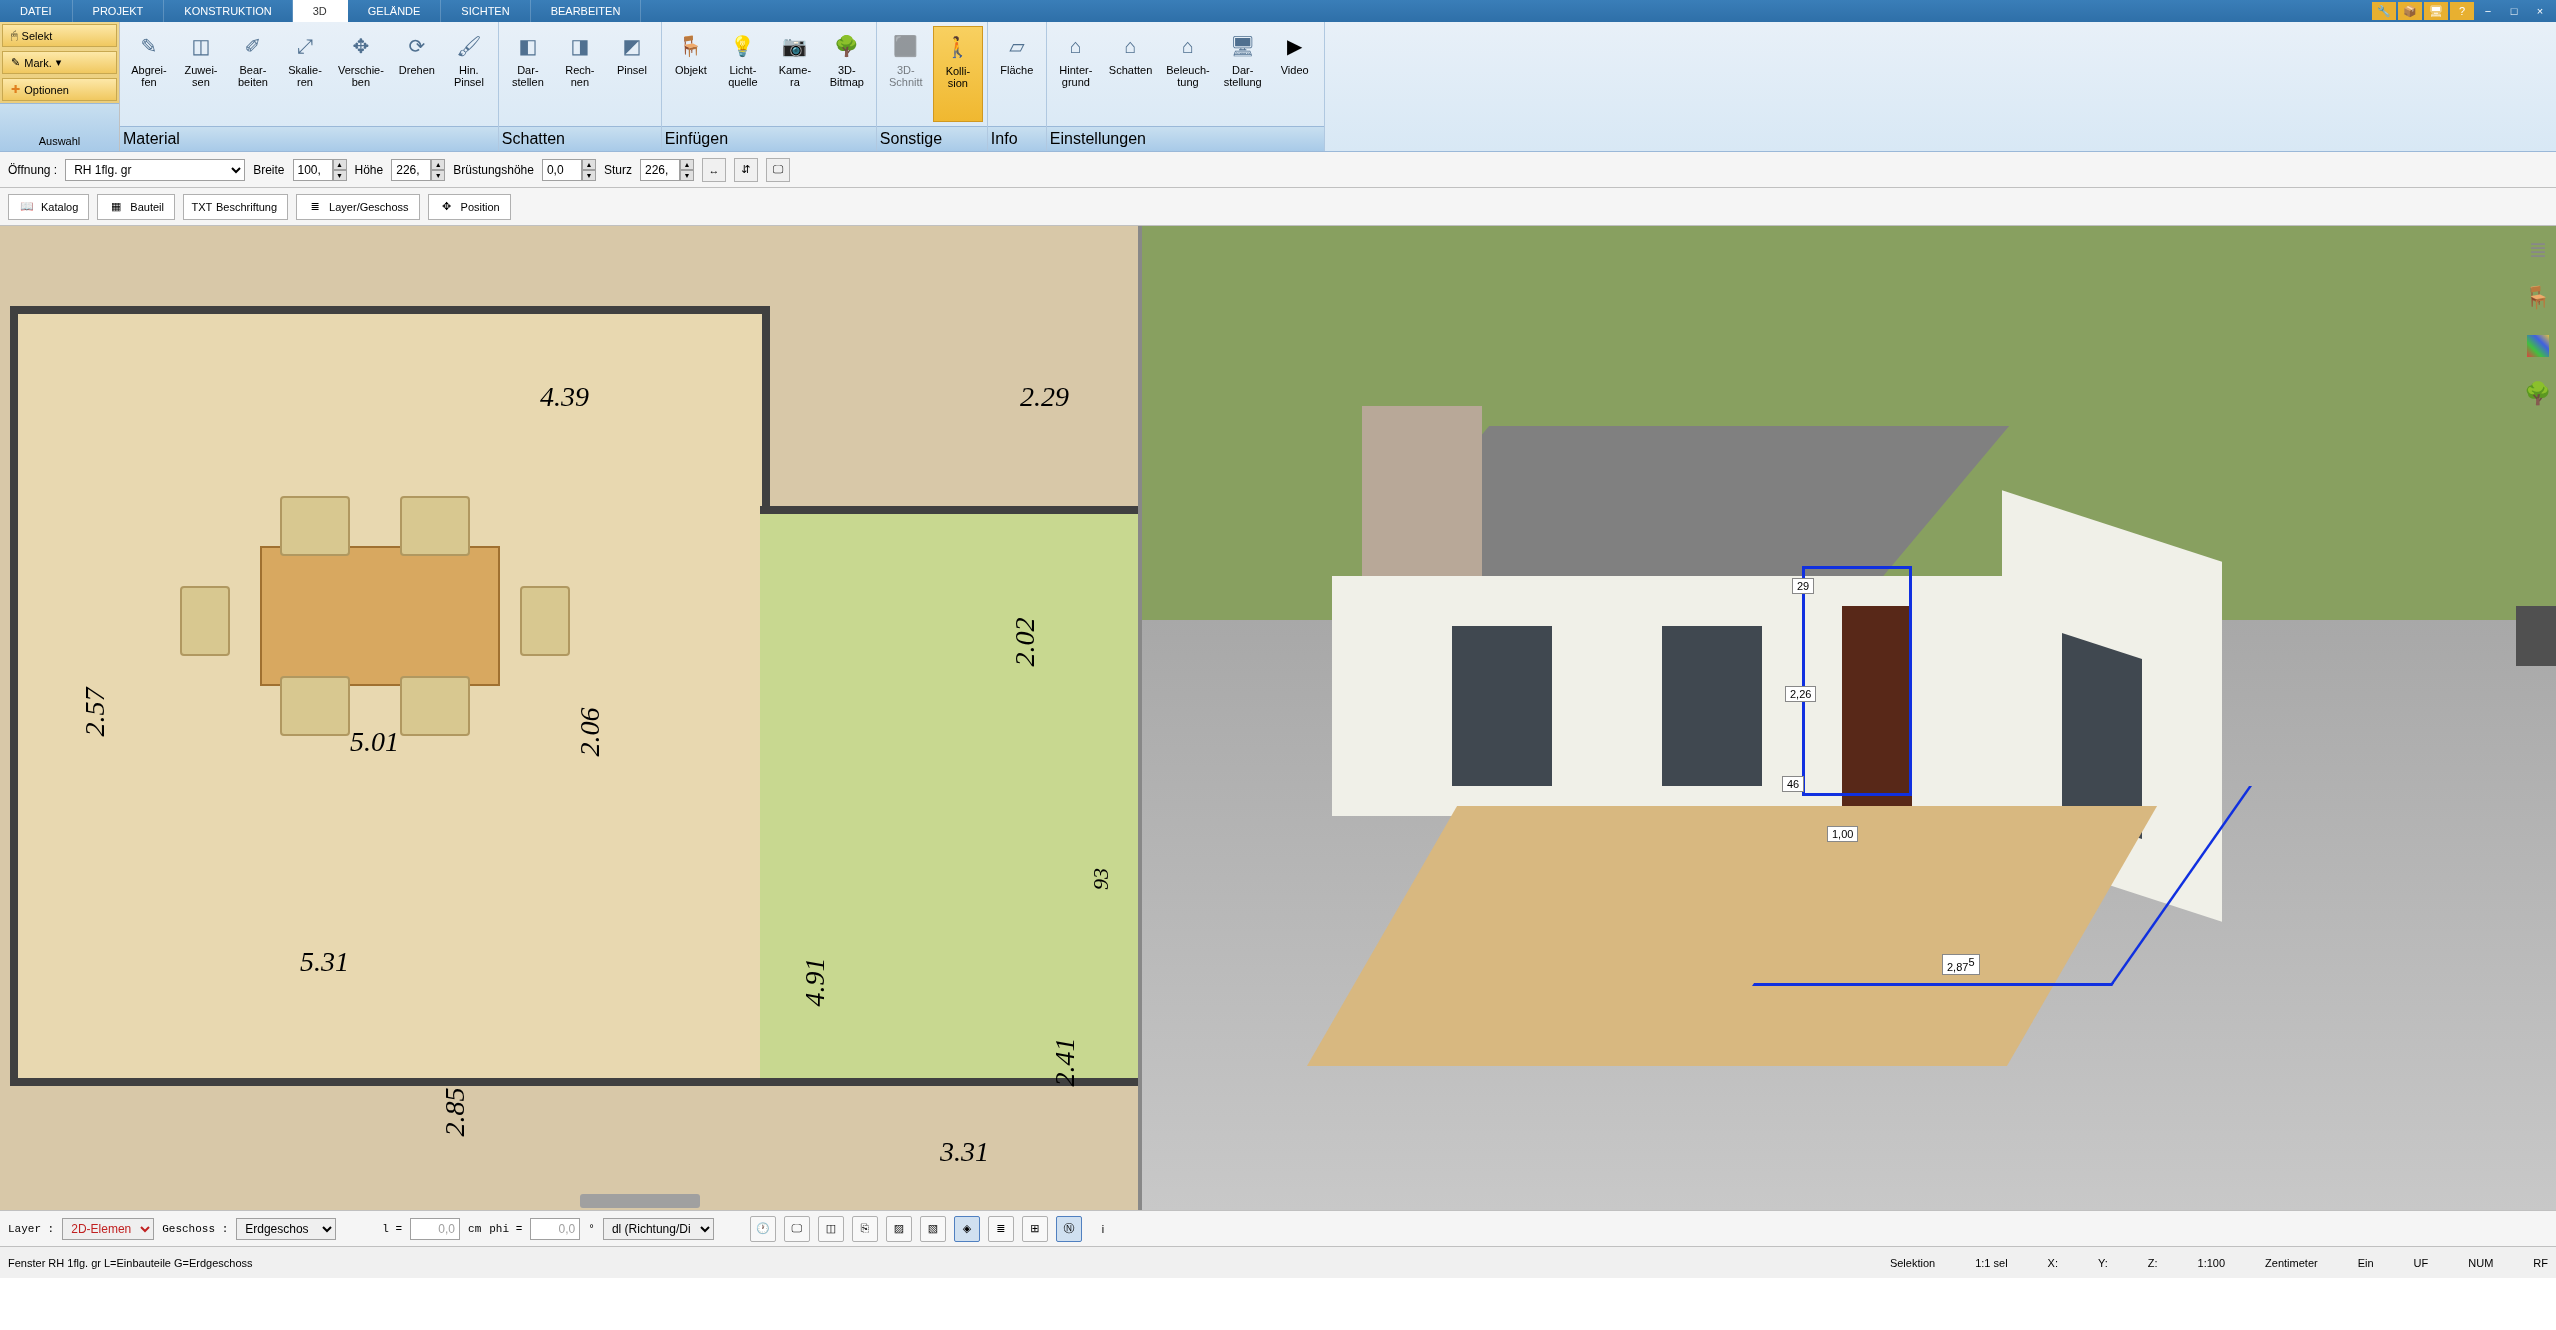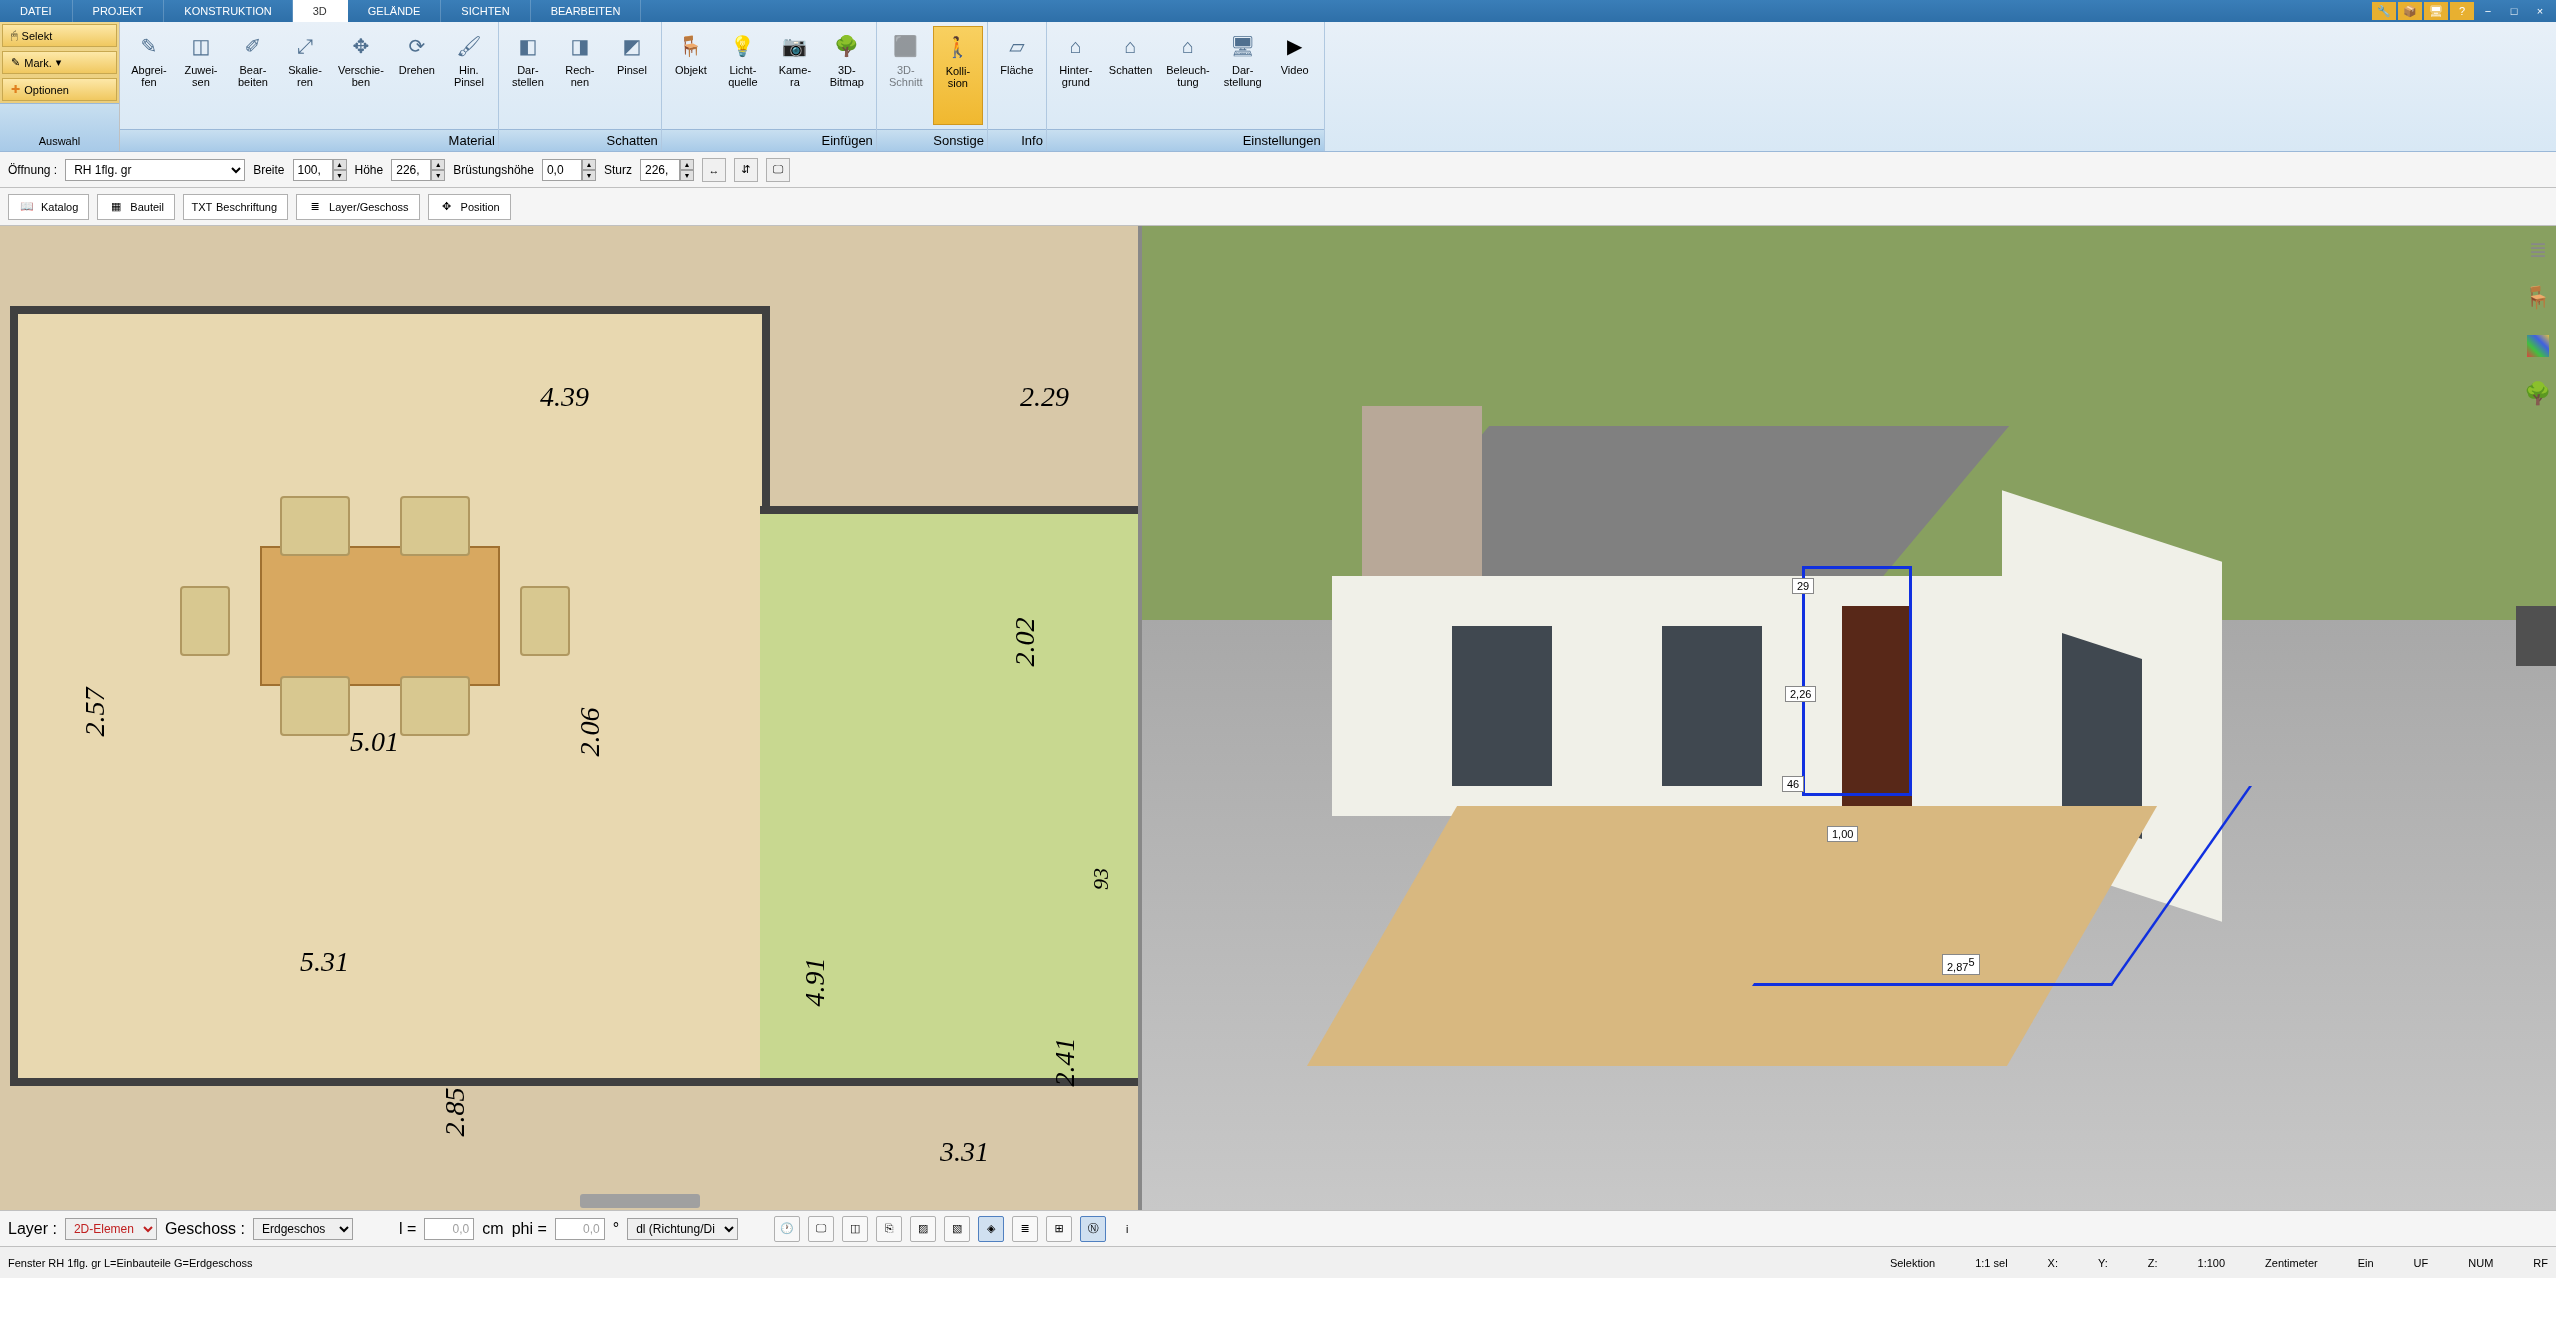--- a/index.html
+++ b/index.html
@@ -19,21 +19,21 @@
 .ribbon-left { width: 120px; background: linear-gradient(#f0d890, #e8c870); border-right: 1px solid #c0c0c0; display: flex; flex-direction: column; }
 .ribbon-left .btn { padding: 4px 8px; border: 1px solid #c8a850; margin: 2px; background: linear-gradient(#fde8a8, #f0c860); cursor: pointer; display: flex; align-items: center; gap: 4px; }
 .ribbon-left .sel-label { text-align: center; padding: 4px; background: linear-gradient(#c8dff0, #a8cae8); border-top: 1px solid #9ab8d8; flex: 1; display: flex; align-items: flex-end; justify-content: center; }
 
 .ribbon-group { border-right: 1px solid #b0c8e0; display: flex; flex-direction: column; }
 .ribbon-items { flex: 1; display: flex; padding: 4px; gap: 2px; }
 .ribbon-item { display: flex; flex-direction: column; align-items: center; justify-content: flex-start; padding: 4px 6px; cursor: pointer; min-width: 50px; }
 .ribbon-item.active { background: linear-gradient(#f8d060, #f0b830); border: 1px solid #d09820; }
 .ribbon-item .icon { width: 32px; height: 32px; display: flex; align-items: center; justify-content: center; font-size: 20px; color: #507090; }
 .ribbon-item .label { font-size: 11px; text-align: center; white-space: pre-line; line-height: 1.1; margin-top: 2px; }
-.ribbon-group-label { text-align: right; padding: 3px; background: linear-gradient(#c8dff0, #a8cae8); border-top: 1px solid #9ab8d8; font-size: 13px; }
+.ribbon-group-label { text-align: left; padding: 3px; background: linear-gradient(#c8dff0, #a8cae8); border-top: 1px solid #9ab8d8; font-size: 16px; }
 
 
 .propsbar { height: 36px; background: #f5f5f5; border-bottom: 1px solid #c0c0c0; display: flex; align-items: center; padding: 0 8px; gap: 8px; }
 .propsbar label { font-size: 12px; }
 .propsbar input, .propsbar select { border: 1px solid #a0a0a0; padding: 2px 4px; height: 22px; background: #fff; font-size: 12px; }
 .propsbar .spinner { display: flex; align-items: center; }
 .propsbar .spin-btns { display: flex; flex-direction: column; }
 .propsbar .spin-btns span { width: 14px; height: 11px; background: #e0e0e0; border: 1px solid #a0a0a0; font-size: 7px; display: flex; align-items: center; justify-content: center; cursor: pointer; }
 .propsbar .iconbtn { width: 24px; height: 24px; border: 1px solid #b0b0b0; background: #f0f0f0; display: flex; align-items: center; justify-content: center; cursor: pointer; }
 
@@ -67,21 +67,21 @@
 .roof3d { position: absolute; background: #808080; }
 .floor3d { position: absolute; background: #d8b880; transform: skewX(-30deg); }
 .door3d { position: absolute; background: #582818; }
 .win3d { position: absolute; background: #404850; }
 .chimney { position: absolute; left: 140px; top: 60px; width: 120px; height: 180px; background: #b8a898; }
 .blue-line { position: absolute; border: 3px solid #1030e0; }
 .meas-label { position: absolute; background: #fff; border: 1px solid #888; padding: 1px 4px; font-size: 11px; }
 
 
 .bottombar { height: 36px; background: #f5f5f5; border-top: 1px solid #c0c0c0; display: flex; align-items: center; padding: 0 8px; gap: 8px; }
-.bottombar label { font-size: 16px; }
+.bottombar label { font-size: 11px; font-family: Liberation Mono, monospace; }
 .bottombar select, .bottombar input { border: 1px solid #a0a0a0; padding: 2px 4px; height: 22px; font-size: 12px; }
 .bottombar .sel-red { color: #c02020; }
 .bottombar .iconbtn { width: 26px; height: 26px; border: 1px solid #b0b0b0; background: #f8f8f8; display: flex; align-items: center; justify-content: center; cursor: pointer; border-radius: 2px; }
 .bottombar .iconbtn.active { background: #d0e0f0; border-color: #5080c0; }
 
 .statusbar { height: 32px; background: #f0f0f0; border-top: 1px solid #c0c0c0; display: flex; align-items: center; padding: 0 8px; gap: 40px; font-size: 12px; }
 .statusbar .seg { white-space: nowrap; }
 .statusbar .spacer { flex: 1; }
 </style>
 </head>

